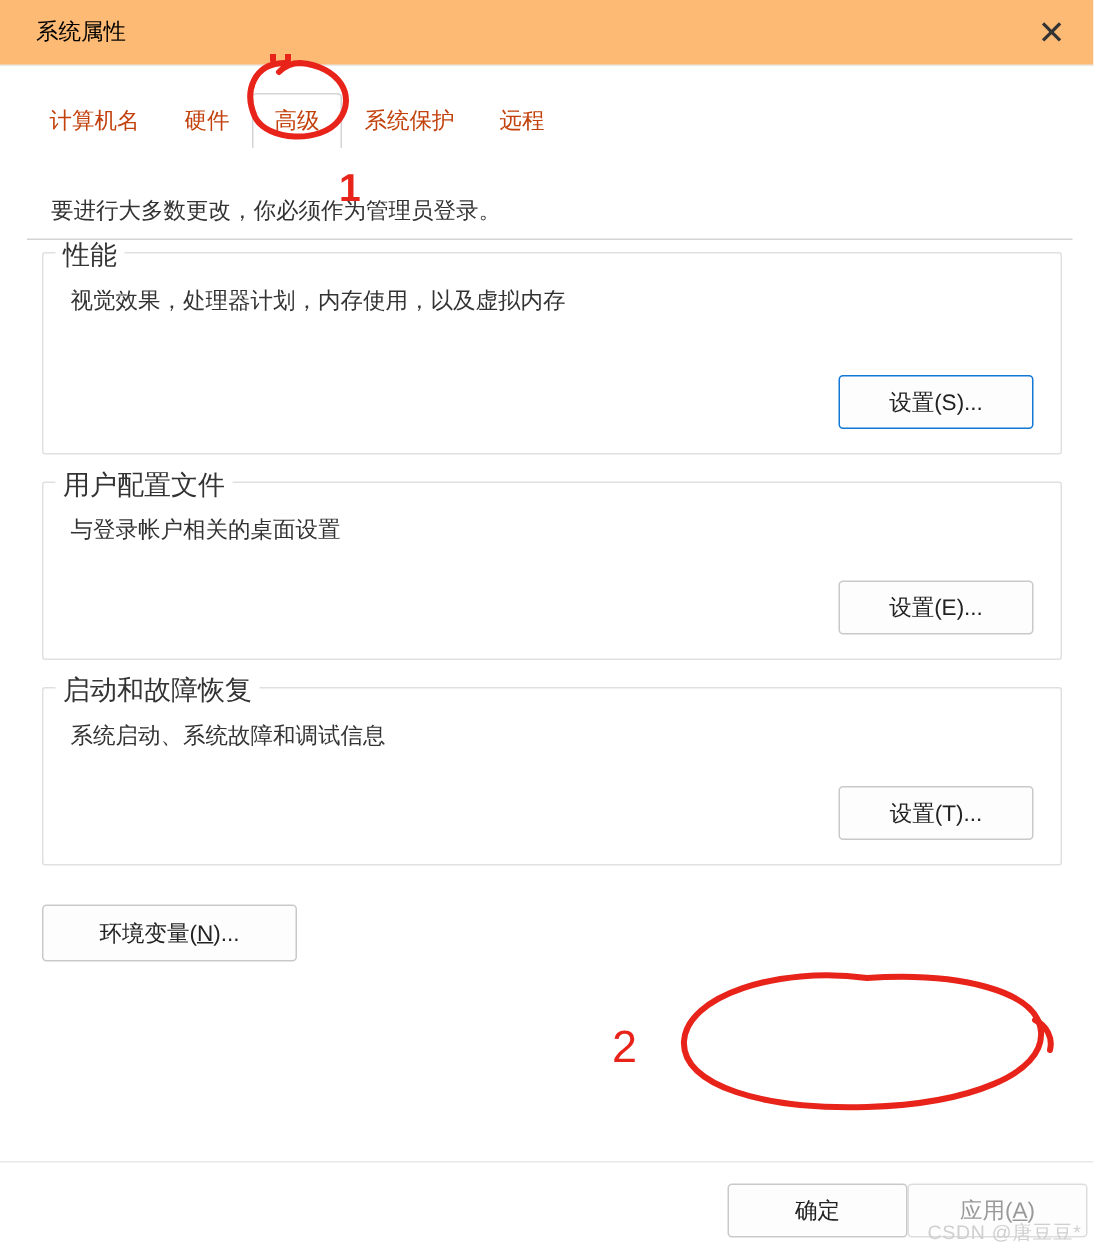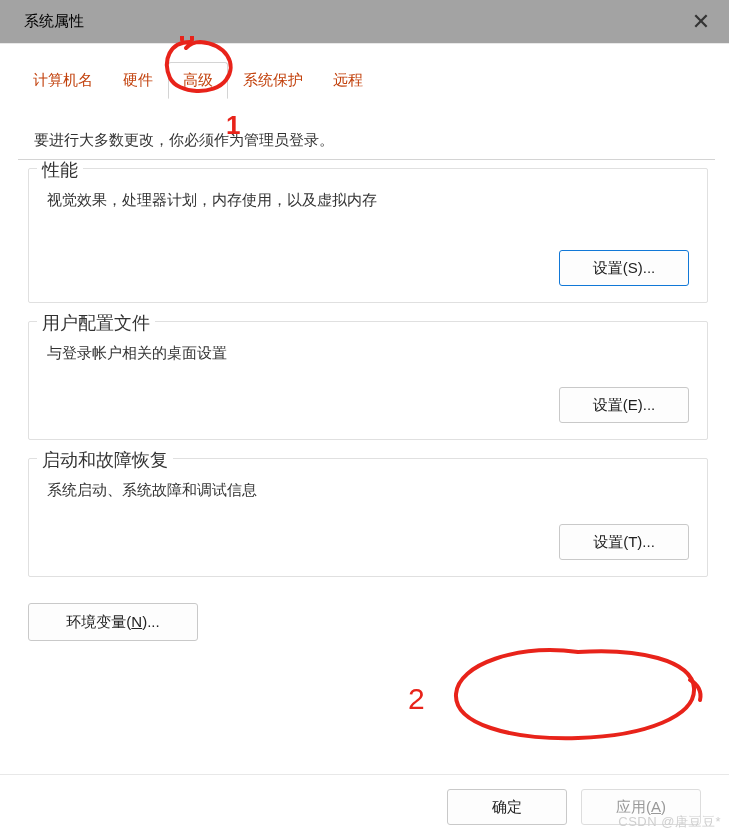--- a/index.html
+++ b/index.html
@@ -10,21 +10,21 @@
     body {
       font-family: "Microsoft YaHei", "Segoe UI", sans-serif;
       font-size: 15px;
       background: #ffffff;
       width: 729px;
       height: 837px;
       position: relative;
       overflow: hidden;
     }
     .titlebar {
-      background: #a3a3a3;
+      background: #fdba74;
       height: 44px;
       display: flex;
       align-items: center;
       justify-content: space-between;
       padding: 0 12px 0 24px;
       border-bottom: 1px solid #e8e8e8;
     }
     .close-btn {
       font-size: 22px;
       color: #333;
@@ -121,22 +121,21 @@
       min-width: 170px;
       height: 38px;
     }
     .dialog-buttons {
       position: absolute;
       bottom: 12px;
       left: 0;
       right: 0;
       display: flex;
       justify-content: flex-end;
-      gap: 14px;
-      padding: 0 28px;
+      padding: 0 4px;
       border-top: 1px solid #e8e8e8;
       padding-top: 14px;
       background: #fff;
     }
     .dialog-buttons .btn {
       min-width: 120px;
     }
     .btn.disabled {
       color: #999;
       border-color: #ddd;

